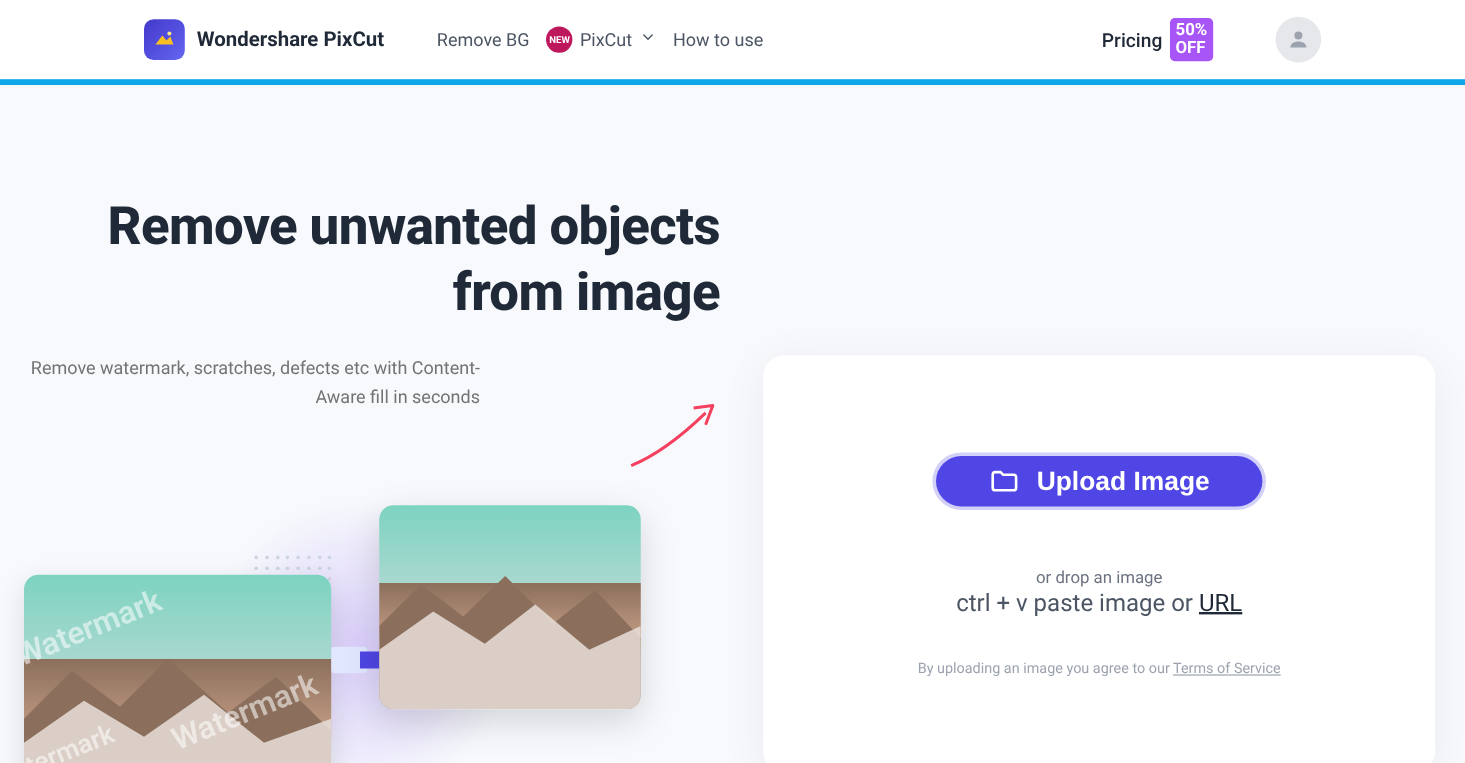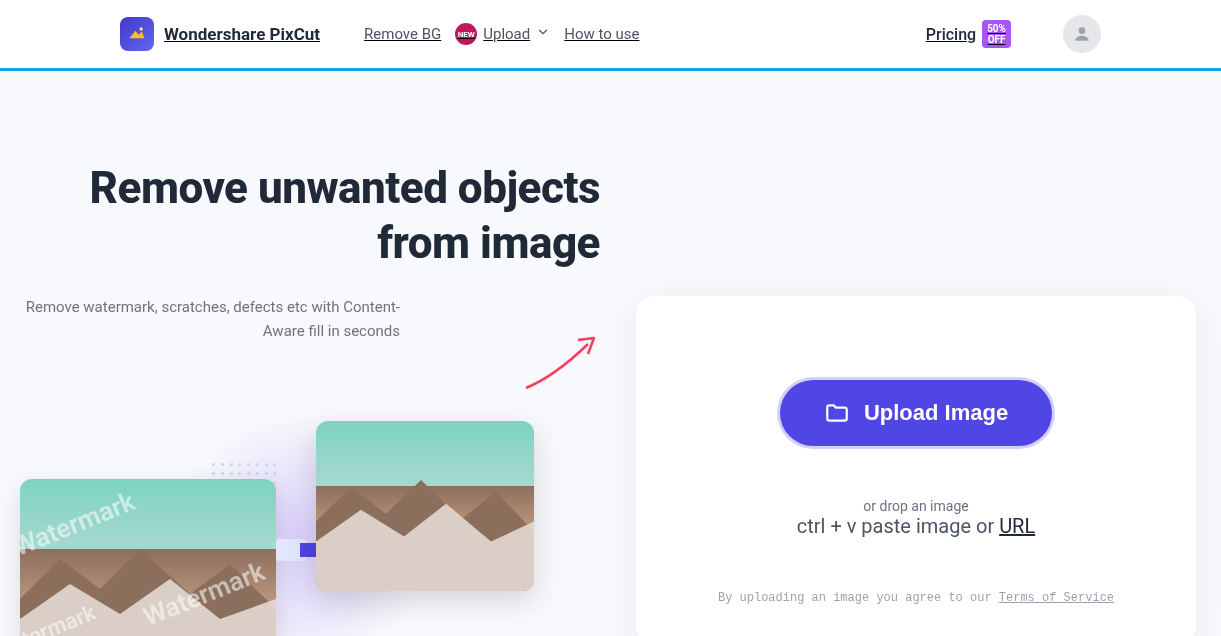--- a/index.html
+++ b/index.html
@@ -1,31 +1,31 @@
 <!DOCTYPE html>
 <html><head>
 <meta charset="utf-8">
 <style>
 * { margin: 0; padding: 0; box-sizing: border-box; }
 body { font-family: -apple-system, BlinkMacSystemFont, "Segoe UI", Roboto, sans-serif; background: #fff; width: 1221px; height: 636px; overflow: hidden; }
 
-.header { height: 71px; border-bottom: 3px solid #0ea5e9; display: flex; align-items: center; padding: 0 120px; gap: 32px; background: #fff; text-decoration: underline; }
+.header { height: 71px; border-bottom: 5px solid #0ea5e9; display: flex; align-items: center; padding: 0 120px; gap: 32px; background: #fff; }
 .logo-wrap { display: flex; align-items: center; gap: 10px; }
 .logo-icon { width: 34px; height: 34px; background: linear-gradient(135deg, #4338ca, #6366f1); border-radius: 8px; display: flex; align-items: center; justify-content: center; }
 .logo-text { font-weight: 700; font-size: 17px; color: #1f2937; }
 .nav { display: flex; align-items: center; gap: 14px; margin-left: 12px; }
 .nav-item { color: #4b5563; font-size: 15px; cursor: pointer; display: flex; align-items: center; gap: 6px; }
 .badge-new, .badge-hot { width: 22px; height: 22px; border-radius: 50%; display: inline-flex; align-items: center; justify-content: center; font-size: 8px; font-weight: 700; color: #fff; }
 .badge-hot { background: #f43f5e; }
 .badge-new { background: #be185d; }
 .chevron { display: inline-block; }
 .spacer { flex: 1; }
 .pricing-wrap { display: flex; align-items: center; gap: 6px; cursor: pointer; }
 .pricing-text { color: #1f2937; font-size: 16px; font-weight: 500; text-align: center; }
-.off-badge { background: #a855f7; color: #fff; font-size: 10px; font-weight: 700; padding: 3px 5px; border-radius: 4px; line-height: 1.1; text-align: center; }
+.off-badge { background: #a855f7; color: #fff; font-size: 14px; font-weight: 700; padding: 3px 5px; border-radius: 4px; line-height: 1.1; text-align: left; }
 .avatar { width: 38px; height: 38px; border-radius: 50%; background: #e5e7eb; display: flex; align-items: center; justify-content: center; margin-left: 20px; cursor: pointer; }
 
 .hero { background: #f7f9fc; height: 565px; padding: 90px 20px 0 20px; position: relative; display: flex; }
 .hero-left { width: 580px; padding-left: 0; text-align: right; }
 .hero-title { font-size: 44px; font-weight: 800; color: #1f2937; line-height: 1.25; letter-spacing: -0.5px; margin-bottom: 24px; }
 .hero-sub { font-size: 15px; color: #737373; line-height: 1.6; max-width: 380px; }
 
 .images-area { position: absolute; left: 20px; top: 350px; width: 560px; height: 280px; }
 .glow { position: absolute; left: 150px; top: -10px; width: 260px; height: 260px; background: radial-gradient(ellipse at center, rgba(139,92,246,0.28) 0%, rgba(139,92,246,0) 68%); filter: blur(4px); }
 .img-before { position: absolute; left: 0; top: 58px; width: 256px; height: 200px; border-radius: 12px; overflow: hidden; background: linear-gradient(180deg, #7dd3c0 0%, #a8d8d0 35%, #8b6f5c 35%, #b8937c 60%, #e8dfd8 75%, #f3f0ed 100%); box-shadow: 0 8px 24px rgba(0,0,0,0.12); }
@@ -36,45 +36,45 @@
 .wm2 { left: 120px; top: 100px; }
 .wm3 { left: -30px; top: 140px; font-size: 22px; }
 .wm4 { left: 180px; top: 160px; }
 .dots { position: absolute; left: 192px; top: 42px; width: 66px; height: 40px; display: grid; grid-template-columns: repeat(8, 1fr); grid-template-rows: repeat(5, 1fr); gap: 4px; }
 .dots span { width: 3px; height: 3px; background: #cbd5e1; border-radius: 50%; }
 .arrow-icon { position: absolute; left: 256px; top: 108px; width: 56px; height: 42px; }
 
 .curve-arrow { position: absolute; left: 520px; top: 255px; width: 90px; height: 70px; }
 
 .upload-card { position: absolute; left: 636px; top: 225px; width: 560px; height: 348px; background: #fff; border-radius: 18px; box-shadow: 0 8px 40px rgba(0,0,0,0.06); display: flex; flex-direction: column; align-items: center; padding-top: 84px; }
-.upload-btn { background: #4f46e5; color: #fff; border: none; border-radius: 999px; padding: 20px 44px; font-size: 22px; font-weight: 700; display: flex; align-items: center; gap: 14px; cursor: pointer; box-shadow: 0 0 0 3px rgba(79,70,229,0.25); }
+.upload-btn { background: #4f46e5; color: #fff; border: none; border-radius: 999px; padding: 8px 44px; font-size: 22px; font-weight: 700; display: flex; align-items: center; gap: 14px; cursor: pointer; box-shadow: 0 0 0 3px rgba(79,70,229,0.25); }
 .drop-text { margin-top: 52px; color: #6b7280; font-size: 14px; }
 .paste-text { margin-top: 0; color: #4b5563; font-size: 20px; }
 .url-link { color: #1f2937; text-decoration: underline; cursor: pointer; }
-.tos-text { margin-top: 53px; color: #9ca3af; font-size: 12px; font-family: Liberation Mono, monospace; }
+.tos-text { margin-top: 36px; color: #9ca3af; font-size: 12px; }
 .tos-link { color: #9ca3af; text-decoration: underline; cursor: pointer; }
 </style>
 </head>
 <body>
 
 <header class="header">
   <div class="logo-wrap">
     <div class="logo-icon">
       <svg width="20" height="20" viewBox="0 0 24 24" fill="none">
           <path d="M3 17 L10 8 L14 13 L18 9 L21 17 Z" fill="#fbbf24"></path>
           <circle cx="17" cy="6" r="2" fill="#fde68a"></circle>
         </svg>
     </div>
     <span class="logo-text">Wondershare PixCut</span>
   </div>
   <nav class="nav">
     <div class="nav-item">Remove BG</div>
     <div class="nav-item">
       <span class="badge-new">NEW</span>
-      <span>Upload</span>
+      <span>PixCut</span>
       <span class="chevron">
         <svg width="14" height="14" viewBox="0 0 24 24">
             <path d="M6 9l6 6 6-6" stroke="#4b5563" stroke-width="2" fill="none" stroke-linecap="round"></path>
           </svg>
       </span>
     </div>
     <div class="nav-item">How to use</div>
   </nav>
   <div class="spacer"></div>
   <div class="pricing-wrap">

